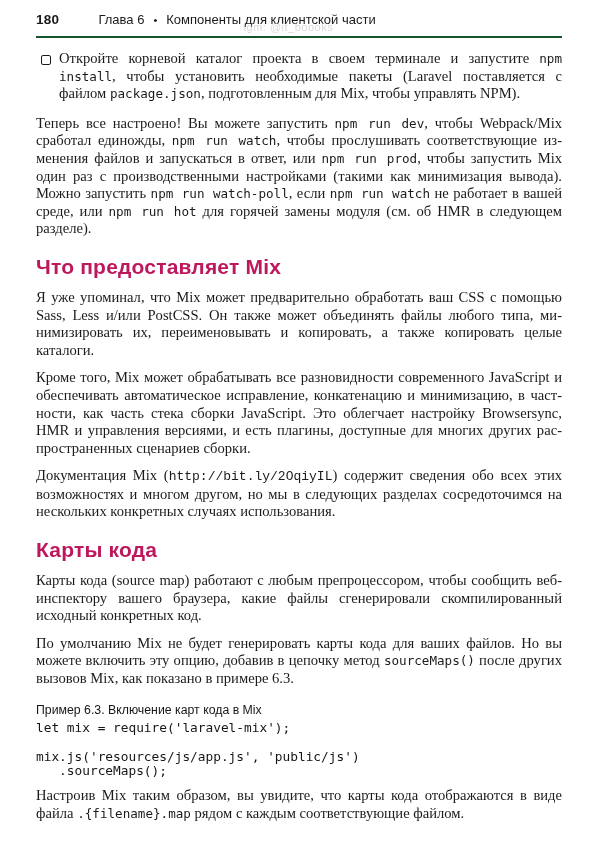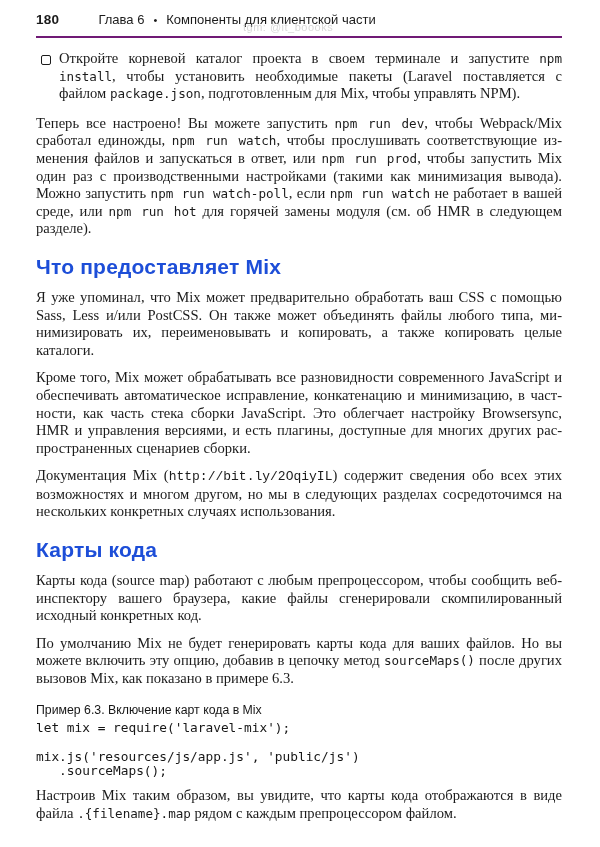--- a/index.html
+++ b/index.html
@@ -13,21 +13,21 @@
     position: relative;
     width: 600px; height: 847px;
     box-sizing: border-box;
     padding: 12px 38px 0 36px;
   }
   
   .running-head {
     display: flex; align-items: baseline;
     font-family: "Liberation Sans", sans-serif;
     font-size: 13px;
-    border-bottom: 2px solid #701a75;
+    border-bottom: 2px solid #14532d;
     padding-bottom: 9px;
   }
   .page-number { font-weight: bold; font-size: 13.5px; letter-spacing: .3px; }
   .chapter-label { margin-left: 39px; }
   .head-sep { margin: 0 9px; font-size: 11px; }
   .watermark {
     position: absolute; left: 243px; top: 21px;
     font-family: "Liberation Sans", sans-serif;
     font-size: 11px; color: #b9b9b9; opacity: .55;
     letter-spacing: .5px; pointer-events: none;
@@ -42,21 +42,21 @@
   .bullet-item { display: flex; margin: 0 0 12px 0; padding-left: 5px; }
   .bullet-marker {
     flex: none; width: 8px; height: 8px;
     border: 1.4px solid #1b1b1b; border-radius: 2px;
     margin: 5px 8px 0 0;
   }
   .bullet-body { margin: 0; }
   .section-heading {
     font-family: "Liberation Sans", sans-serif;
     font-weight: bold; font-size: 21px; letter-spacing: .2px;
-    color: #1d4ed8;
+    color: #be185d;
     margin: 17px 0 10px 0;
   }
   .run-code, .code-block {
     font-family: "DejaVu Sans Mono", "Liberation Mono", monospace;
   }
   .run-code { font-size: 12.6px; }
   .run-sans { font-family: Liberation Mono, monospace; font-size: 13px; margin-top: 48px; }
   .example-caption {
     font-family: "Liberation Sans", sans-serif;
     font-size: 12.3px; margin: 15px 0 4px 0; color: #161616;
@@ -90,15 +90,15 @@
       <p class="para"><span class="run-serif">Кроме того, Mix может обрабатывать все разновидности современного JavaScript и обеспечивать автоматическое исправление, конкатенацию и минимизацию, в част­ности, как часть стека сборки JavaScript. Это облегчает настройку Browsersync, HMR и управления версиями, и есть плагины, доступные для многих других рас­пространенных сценариев сборки.</span></p>
       <p class="para"><span class="run-serif">Документация Mix (</span><span class="run-sans">http://bit.ly/2OqiyIL</span><span class="run-serif">) содержит сведения обо всех этих возможно­стях и многом другом, но мы в следующих разделах сосредоточимся на нескольких конкретных случаях использования.</span></p>
       <h2 class="section-heading">Карты кода</h2>
       <p class="para"><span class="run-serif">Карты кода (source map) работают с любым препроцессором, чтобы сообщить веб-инспектору вашего браузера, какие файлы сгенерировали скомпилированный исходный конкретных код.</span></p>
       <p class="para"><span class="run-serif">По умолчанию Mix не будет генерировать карты кода для ваших файлов. Но вы можете включить эту опцию, добавив в цепочку метод </span><span class="run-code">sourceMaps()</span><span class="run-serif"> после других вызовов Mix, как показано в примере 6.3.</span></p>
       <p class="example-caption"><span class="caption-label">Пример 6.3.</span><span class="caption-text"> Включение карт кода в Mix</span></p>
       <pre class="code-block">let mix = require('laravel-mix');
 
 mix.js('resources/js/app.js', 'public/js')
    .sourceMaps();</pre>
-      <p class="para"><span class="run-serif">Настроив Mix таким образом, вы увидите, что карты кода отображаются в виде файла </span><span class="run-code">.{filename}.map</span><span class="run-serif"> рядом с каждым препроцессором файлом.</span></p>
+      <p class="para"><span class="run-serif">Настроив Mix таким образом, вы увидите, что карты кода отображаются в виде файла </span><span class="run-code">.{filename}.map</span><span class="run-serif"> рядом с каждым соответствующие файлом.</span></p>
     </div>
 </div>
 
 </body></html>

